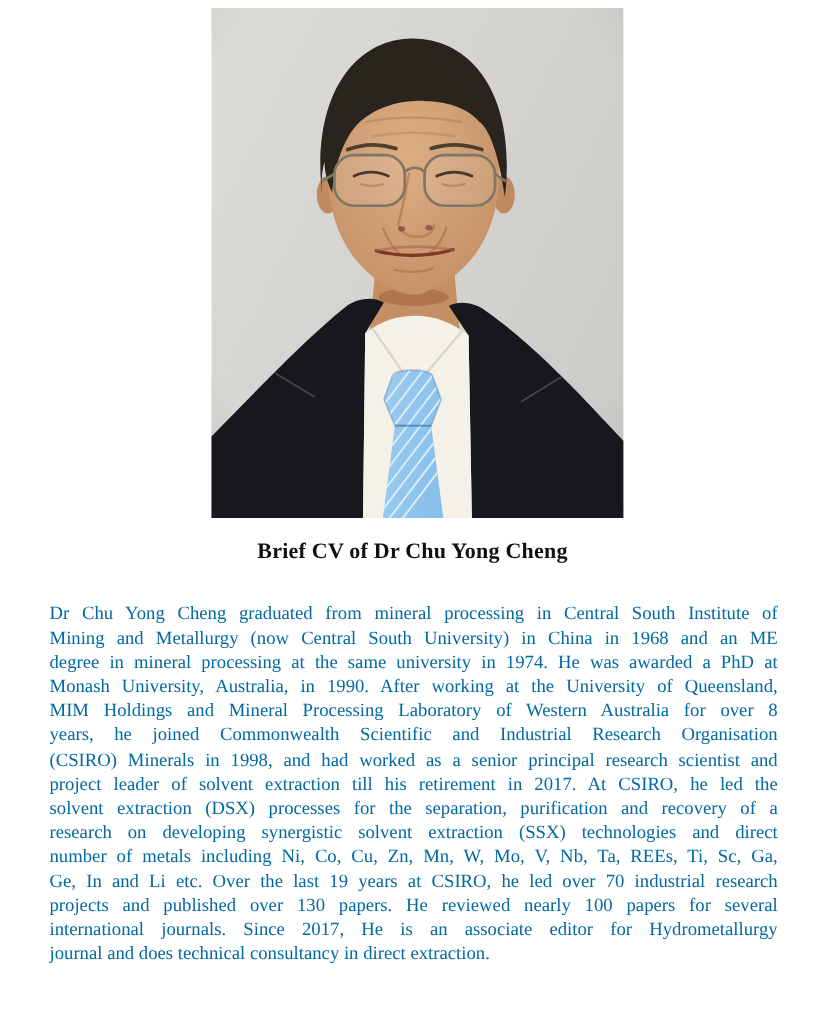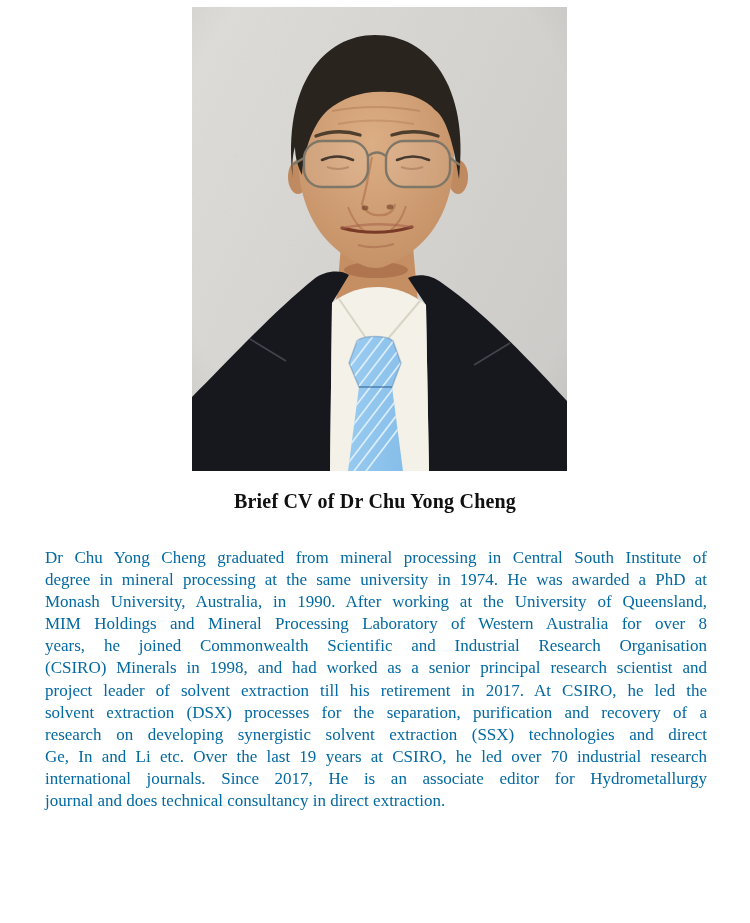--- a/index.html
+++ b/index.html
@@ -152,26 +152,29 @@
         <path d="M 112 151 L 100 158"></path>
         <path d="M 258 151 L 268 158"></path>
       </g>
     </svg>
   </div>
 
   <div class="doc-title">Brief CV of Dr Chu Yong Cheng</div>
 
   <div class="bio">
       <div class="bio-line">Dr Chu Yong Cheng graduated from mineral processing in Central South Institute of</div>
+      <div class="bio-line">Mining and Metallurgy (now Central South University) in China in 1968 and an ME</div>
       <div class="bio-line">degree in mineral processing at the same university in 1974. He was awarded a PhD at</div>
       <div class="bio-line">Monash University, Australia, in 1990. After working at the University of Queensland,</div>
       <div class="bio-line">MIM Holdings and Mineral Processing Laboratory of Western Australia for over 8</div>
       <div class="bio-line">years, he joined Commonwealth Scientific and Industrial Research Organisation</div>
       <div class="bio-line">(CSIRO) Minerals in 1998, and had worked as a senior principal research scientist and</div>
       <div class="bio-line">project leader of solvent extraction till his retirement in 2017. At CSIRO, he led the</div>
       <div class="bio-line">solvent extraction (DSX) processes for the separation, purification and recovery of a</div>
       <div class="bio-line">research on developing synergistic solvent extraction (SSX) technologies and direct</div>
+      <div class="bio-line">number of metals including Ni, Co, Cu, Zn, Mn, W, Mo, V, Nb, Ta, REEs, Ti, Sc, Ga,</div>
       <div class="bio-line">Ge, In and Li etc. Over the last 19 years at CSIRO, he led over 70 industrial research</div>
+      <div class="bio-line">projects and published over 130 papers. He reviewed nearly 100 papers for several</div>
       <div class="bio-line">international journals. Since 2017, He is an associate editor for Hydrometallurgy</div>
       <div class="bio-line last">journal and does technical consultancy in direct extraction.</div>
     </div>
 
 </div>
 
 </body></html>

